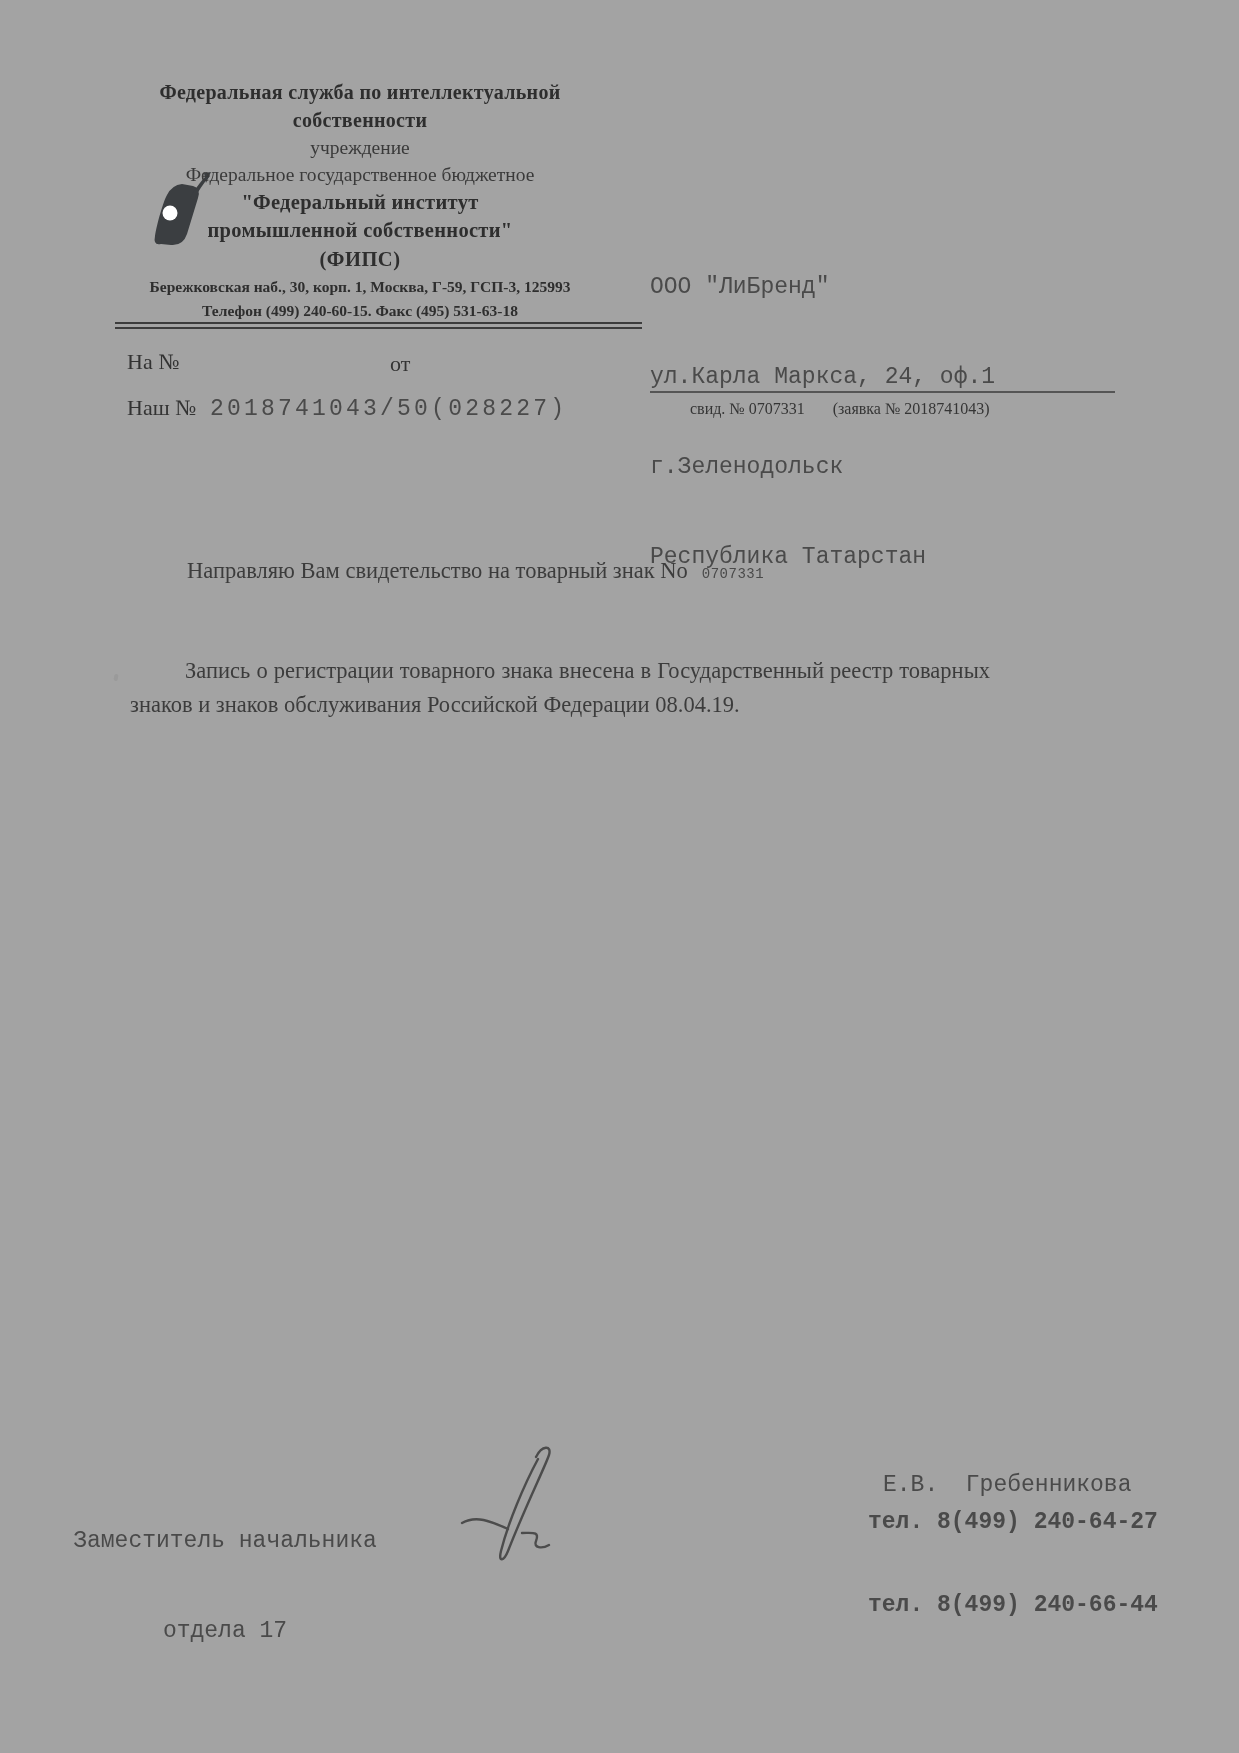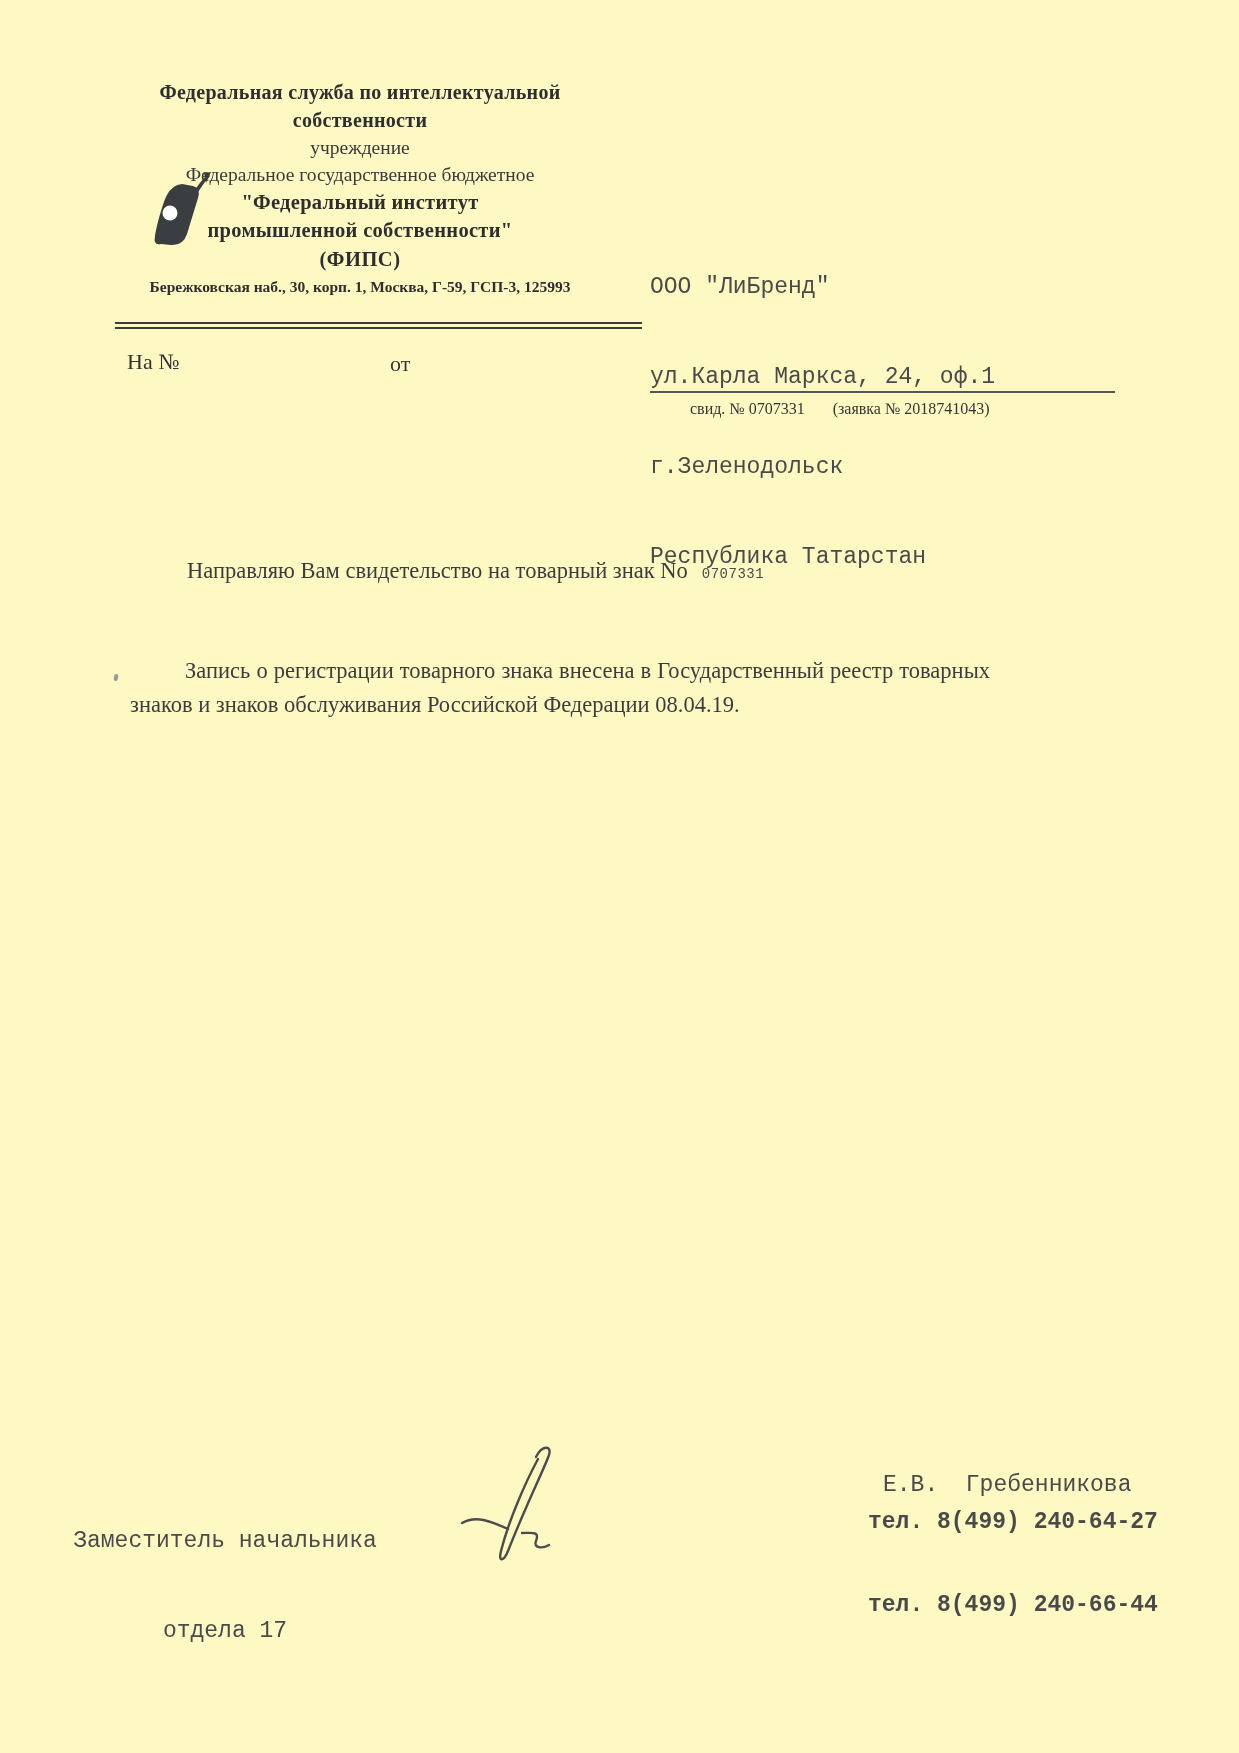--- a/index.html
+++ b/index.html
@@ -1,19 +1,19 @@
 <!DOCTYPE html>
 <html><head>
 <meta charset="utf-8">
 <style>
   html,body{margin:0;padding:0;background:#ffffff;}
   .page{
     position:relative;
     width:1239px;height:1753px;
-    background:#fef9c3;
+    background:#a3a3a3;
     overflow:hidden;
     font-family:"Liberation Serif", serif;
     color:#3c3c3c;
   }
   
   .letterhead{
     position:absolute;left:100px;top:78px;width:520px;
     text-align:center;color:#2e2e2e;
   }
   .lh-bold1{font-size:20px;font-weight:bold;line-height:28px;letter-spacing:0.3px;}
@@ -88,26 +88,30 @@
 
   <div class="letterhead">
     <div class="lh-bold1">Федеральная служба по интеллектуальной</div>
     <div class="lh-bold1">собственности</div>
     <div class="lh-reg">учреждение</div>
     <div class="lh-reg">Федеральное государственное бюджетное</div>
     <div class="lh-bold2">"Федеральный институт</div>
     <div class="lh-bold2">промышленной собственности"</div>
     <div class="lh-abbr">(ФИПС)</div>
     <div class="lh-small">Бережковская наб., 30, корп. 1, Москва, Г-59, ГСП-3, 125993</div>
+    <div class="lh-small">Телефон (499) 240-60-15. Факс (495) 531-63-18</div>
   </div>
 
   <div class="double-rule"></div>
 
   <div class="ref-incoming">На №</div>
   <div class="ref-from">от</div>
+  <div class="ref-ours">
+    <span>Наш №</span><span class="mono num">2018741043/50(028227)</span>
+  </div>
 
   <div class="recipient">
     <div>ООО "ЛиБренд"</div>
     <div>ул.Карла Маркса, 24, оф.1</div>
     <div>г.Зеленодольск</div>
     <div>Республика Татарстан</div>
   </div>
 
   <div class="thin-rule"></div>
   <div class="cert-ref">

